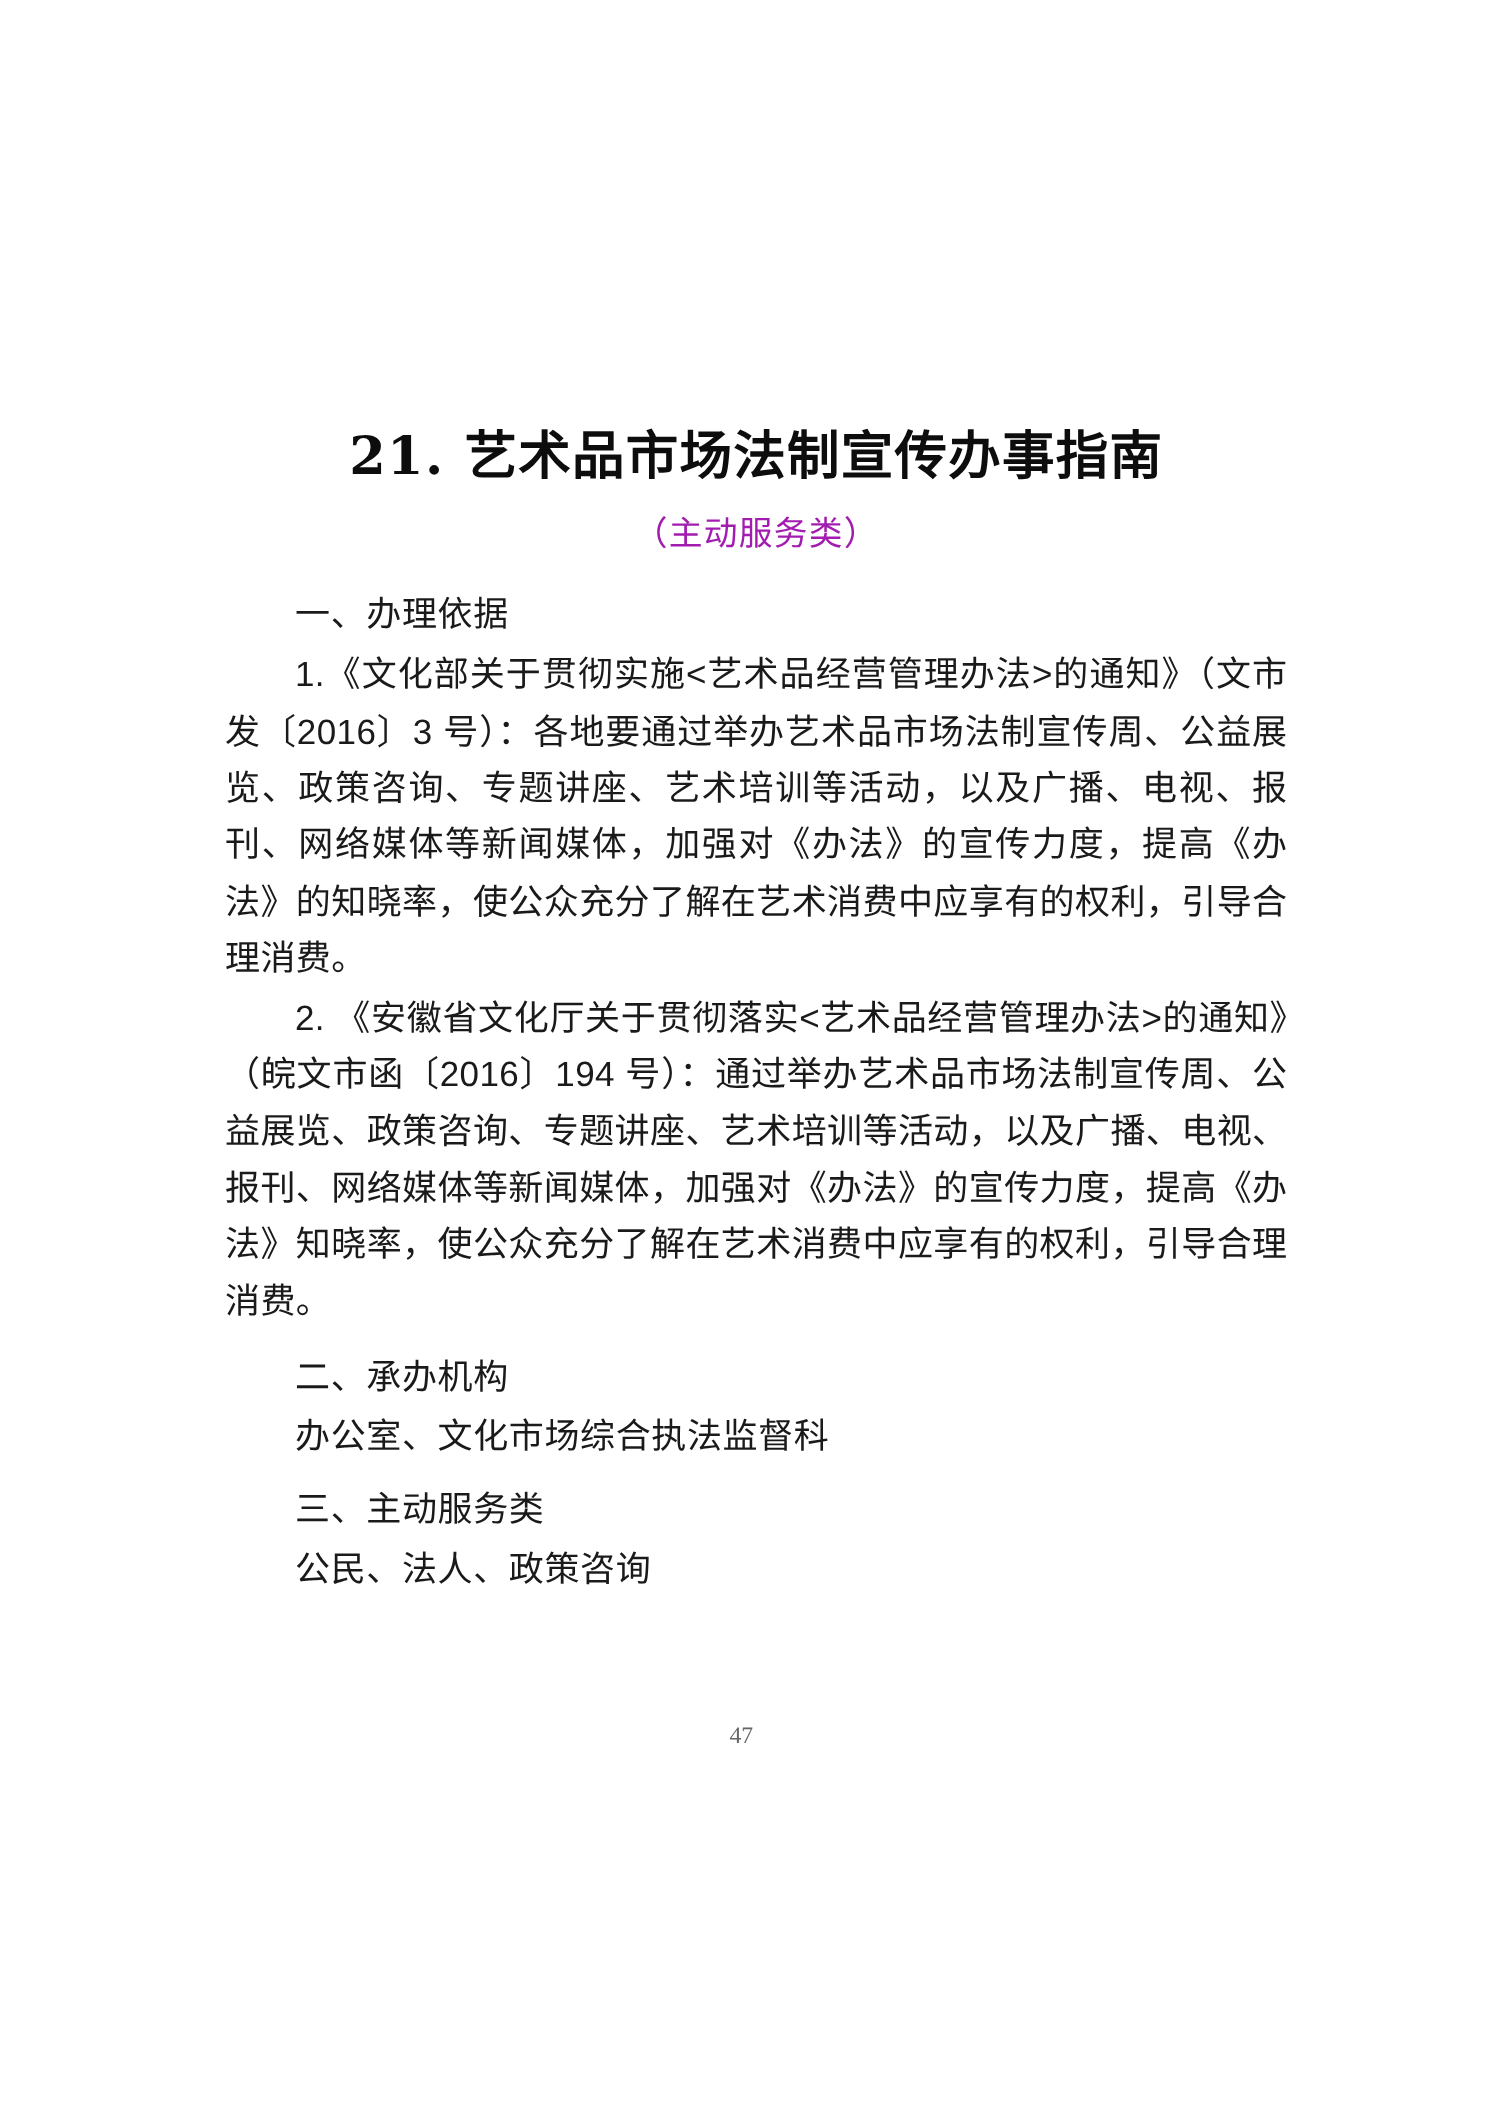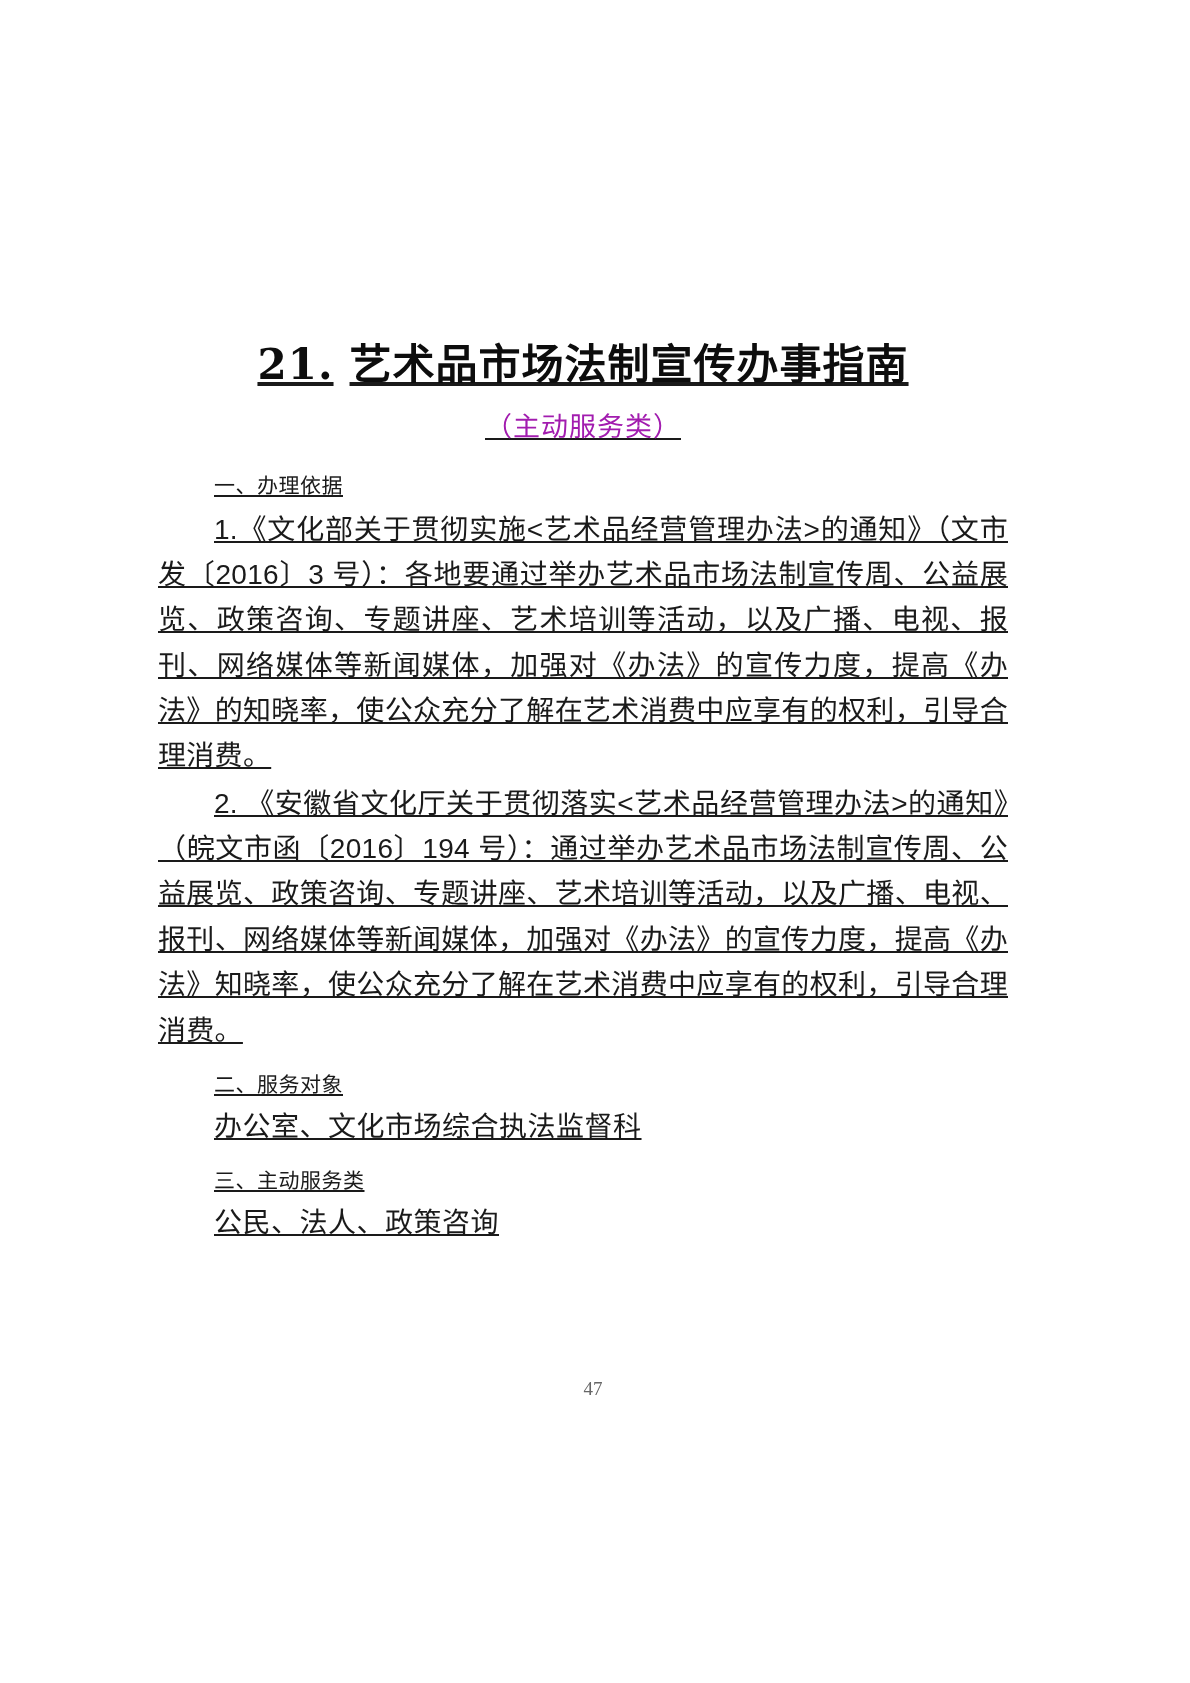--- a/index.html
+++ b/index.html
@@ -18,24 +18,23 @@
     position: absolute;
     left: 0;
     top: 0;
     width: 1190px;
     height: 1683px;
     box-sizing: border-box;
     padding: 0;
   }
   .content {
     position: absolute;
-    left: 158px;
+    left: 180px;
     top: 330px;
     width: 850px;
-    text-decoration: underline;
   }
   .doc-title {
     font-family: "DejaVu Serif", "Liberation Serif", serif;
     font-weight: bold;
     font-size: 42px;
     letter-spacing: 1px;
     text-align: center;
     margin: 0 0 14px 0;
     color: #0d0d0d;
     white-space: nowrap;
@@ -44,21 +43,21 @@
     margin-right: 16px;
   }
   .doc-subtitle {
     text-align: center;
     font-size: 27px;
     margin: 0 0 26px 0;
     color: #a21caf;
     letter-spacing: 1px;
   }
   .section-heading {
-    font-size: 21px;
+    font-size: 28px;
     line-height: 1.55;
     margin: 16px 0 4px 0;
     text-indent: 56px;
     letter-spacing: 0.5px;
   }
   .para {
     font-size: 28px;
     line-height: 1.62;
     margin: 0 0 2px 0;
     text-indent: 56px;
@@ -92,21 +91,21 @@
     <h1 class="doc-title">
       <span class="num">21.</span><span>艺术品市场法制宣传办事指南</span>
     </h1>
 
     <div class="doc-subtitle">（主动服务类）</div>
 
     <div class="section-heading">一、办理依据</div>
     <p class="para">1.《文化部关于贯彻实施&lt;艺术品经营管理办法&gt;的通知》（文市发〔2016〕3 号）：各地要通过举办艺术品市场法制宣传周、公益展览、政策咨询、专题讲座、艺术培训等活动，以及广播、电视、报刊、网络媒体等新闻媒体，加强对《办法》的宣传力度，提高《办法》的知晓率，使公众充分了解在艺术消费中应享有的权利，引导合理消费。</p>
     <p class="para">2. 《安徽省文化厅关于贯彻落实&lt;艺术品经营管理办法&gt;的通知》（皖文市函〔2016〕194 号）：通过举办艺术品市场法制宣传周、公益展览、政策咨询、专题讲座、艺术培训等活动，以及广播、电视、报刊、网络媒体等新闻媒体，加强对《办法》的宣传力度，提高《办法》知晓率，使公众充分了解在艺术消费中应享有的权利，引导合理消费。</p>
 
-    <div class="section-heading">二、服务对象</div>
+    <div class="section-heading">二、承办机构</div>
     <div class="plain-line">办公室、文化市场综合执法监督科</div>
 
     <div class="section-heading">三、主动服务类</div>
     <div class="plain-line">公民、法人、政策咨询</div>
 
   </div>
 
   <div class="page-number">47</div>
 </div>
 

